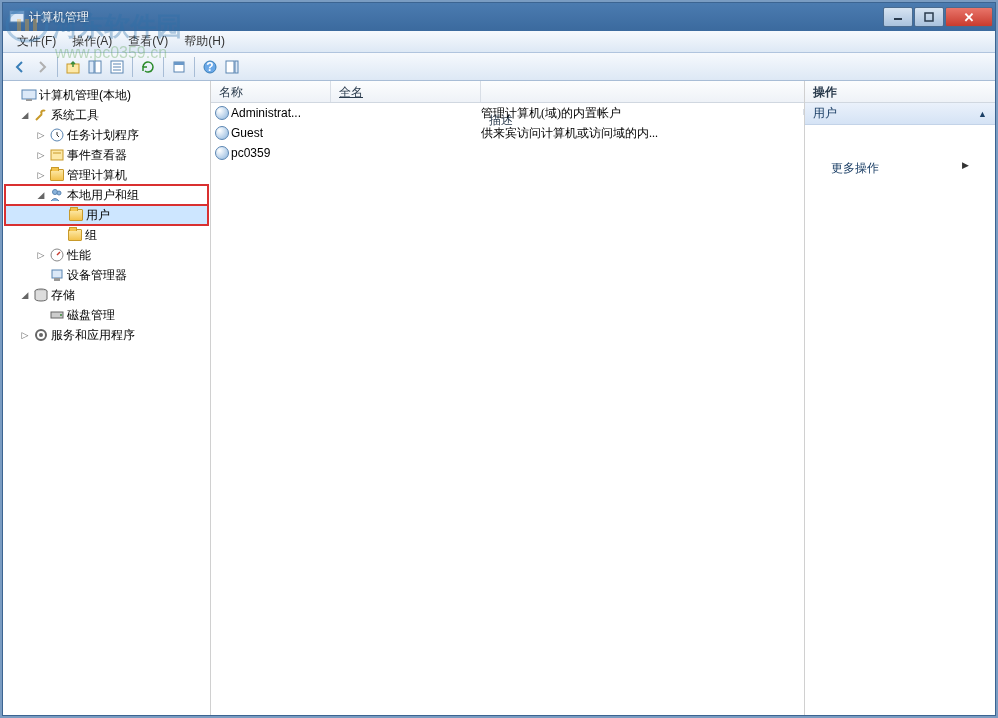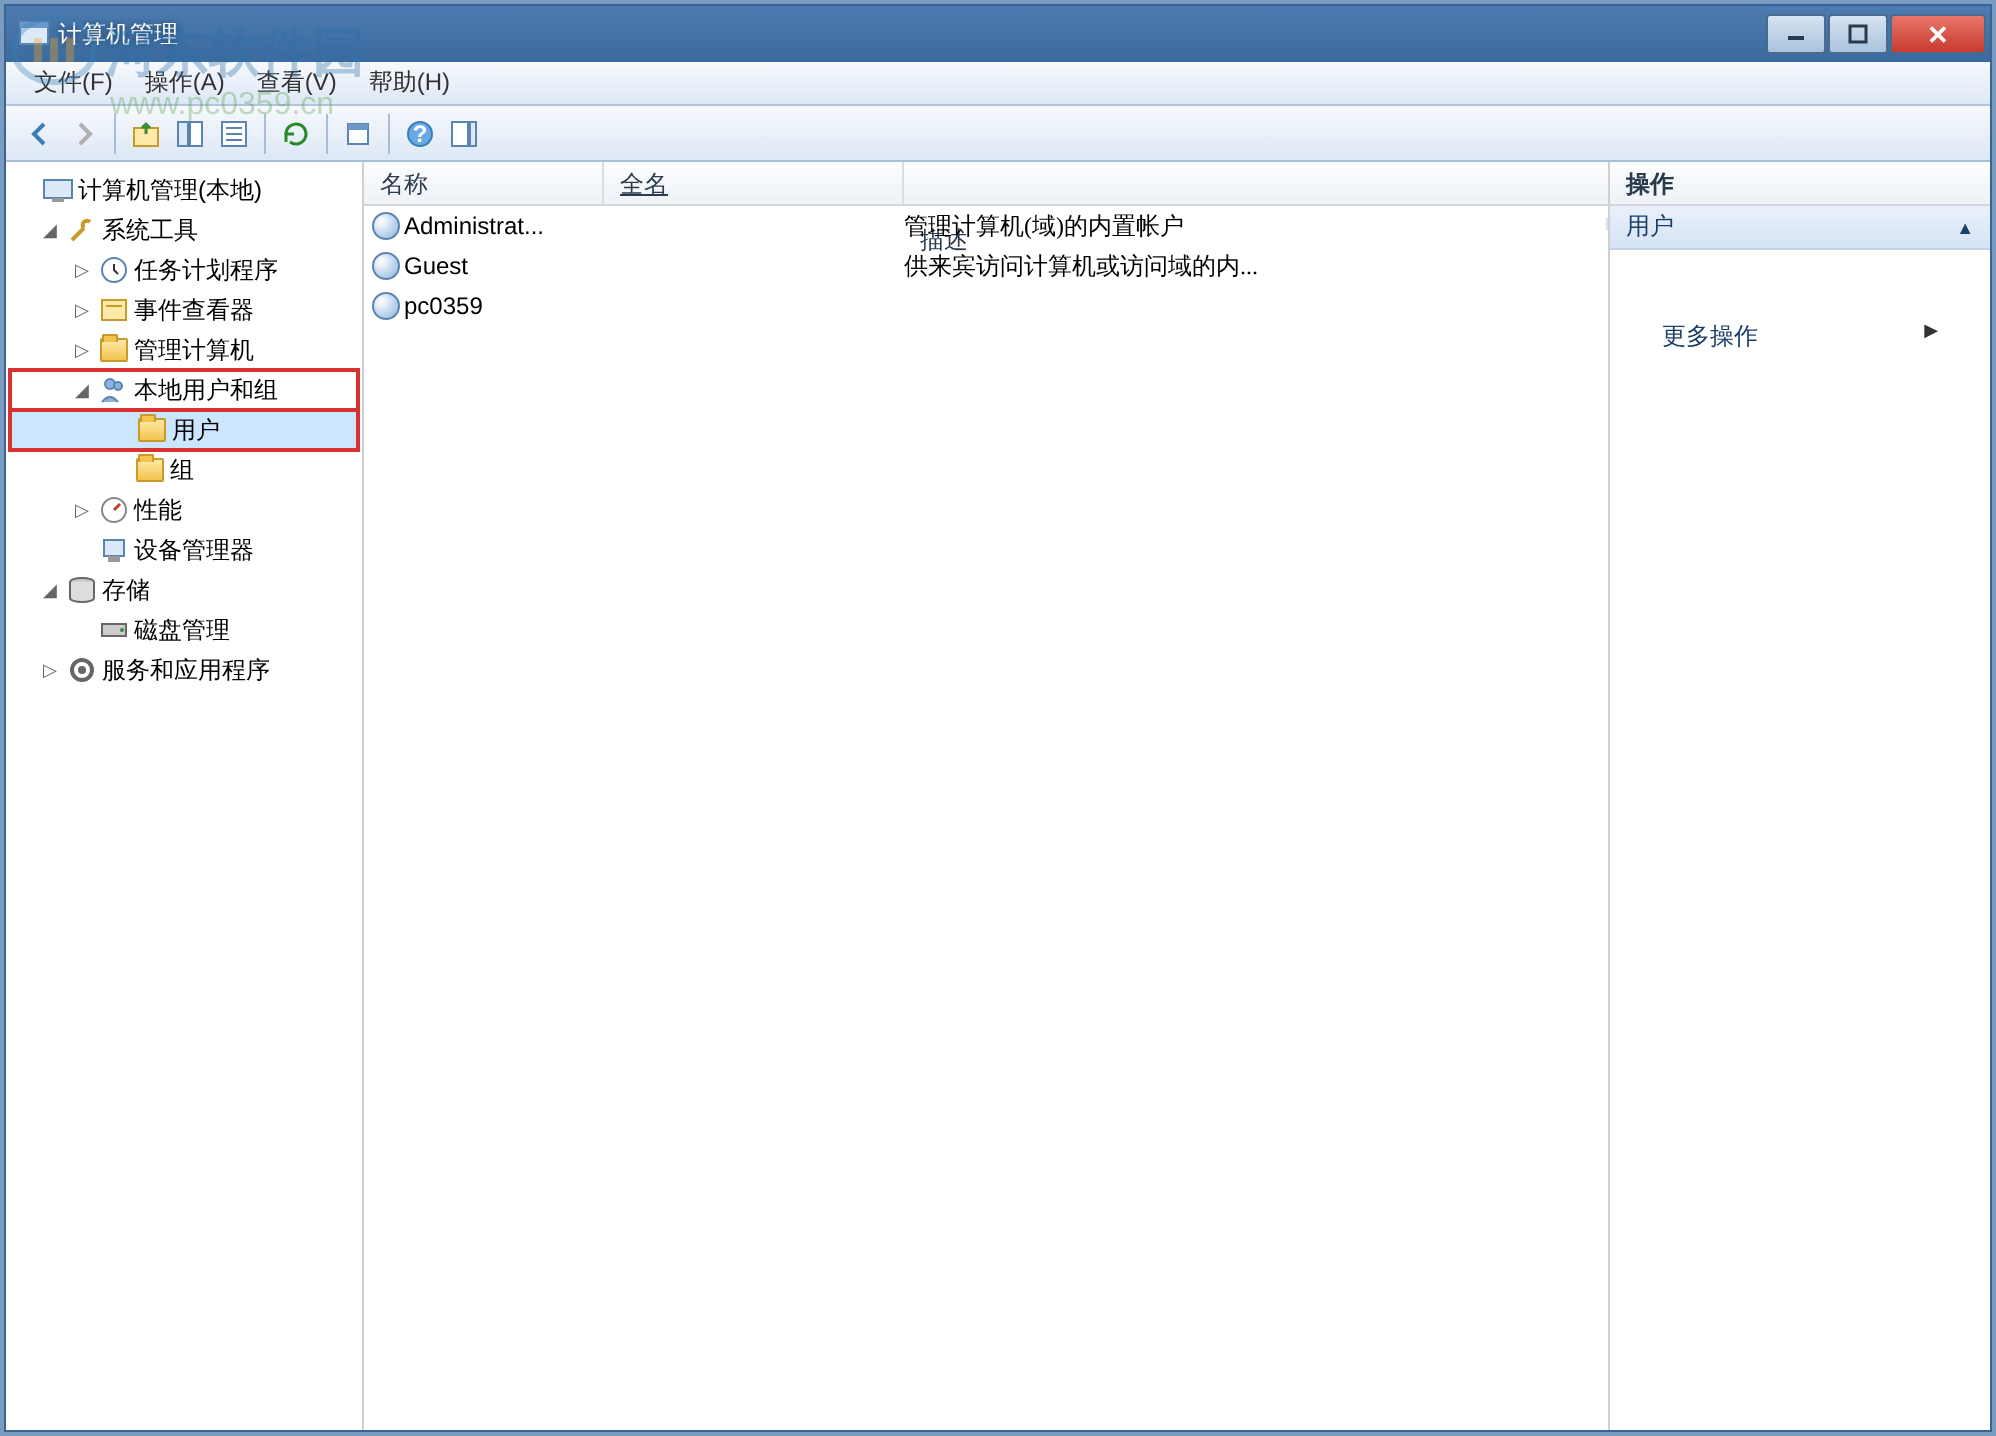--- a/index.html
+++ b/index.html
@@ -21,21 +21,21 @@
     .titlebar .winbtn.close .x { color: #fff; font-weight: bold; font-size: 13px; }
     
     .menubar { height: 22px; background: linear-gradient(#f6f9fd, #dde8f5); border-bottom: 1px solid #b0c4de; display: flex; align-items: center; padding: 0 6px; }
     .menubar .menuitem { padding: 2px 8px; color: #333; cursor: pointer; }
     
     .toolbar { height: 28px; background: linear-gradient(#f6f9fd, #dde8f5); border-bottom: 1px solid #a8bdd6; display: flex; align-items: center; padding: 0 6px; gap: 0; }
     .toolbar .tbtn { width: 22px; height: 22px; border: 1px solid transparent; display: flex; align-items: center; justify-content: center; cursor: pointer; border-radius: 2px; }
     .toolbar .sep { width: 1px; height: 20px; background: #a8bdd6; margin: 0 4px; }
     
     .body3col { flex: 1; display: flex; background: #fff; }
-    .treepanel { width: 179px; border-right: 1px solid #d0d0d0; padding: 4px 2px; overflow: auto; }
+    .treepanel { width: 208px; border-right: 1px solid #d0d0d0; padding: 4px 2px; overflow: auto; }
     .listpanel { flex: 1; border-right: 1px solid #d0d0d0; display: flex; flex-direction: column; }
     .actionpanel { width: 190px; display: flex; flex-direction: column; }
     
     .tree { list-style: none; }
     .tree .node { display: flex; align-items: center; height: 20px; padding-left: 2px; white-space: nowrap; cursor: pointer; }
     .tree .node.selected { background: #cde6ff; border: 1px dotted #7aa5d6; }
     .tree .node.hl1 { outline: 2px solid #d93030; outline-offset: -1px; }
     .tree .expander { width: 12px; height: 12px; display: inline-flex; align-items: center; justify-content: center; color: #666; font-size: 9px; }
     .tree .icon { width: 16px; height: 16px; display: inline-flex; align-items: center; justify-content: center; margin: 0 2px; }
     .tree .lvl1 { padding-left: 14px; }

